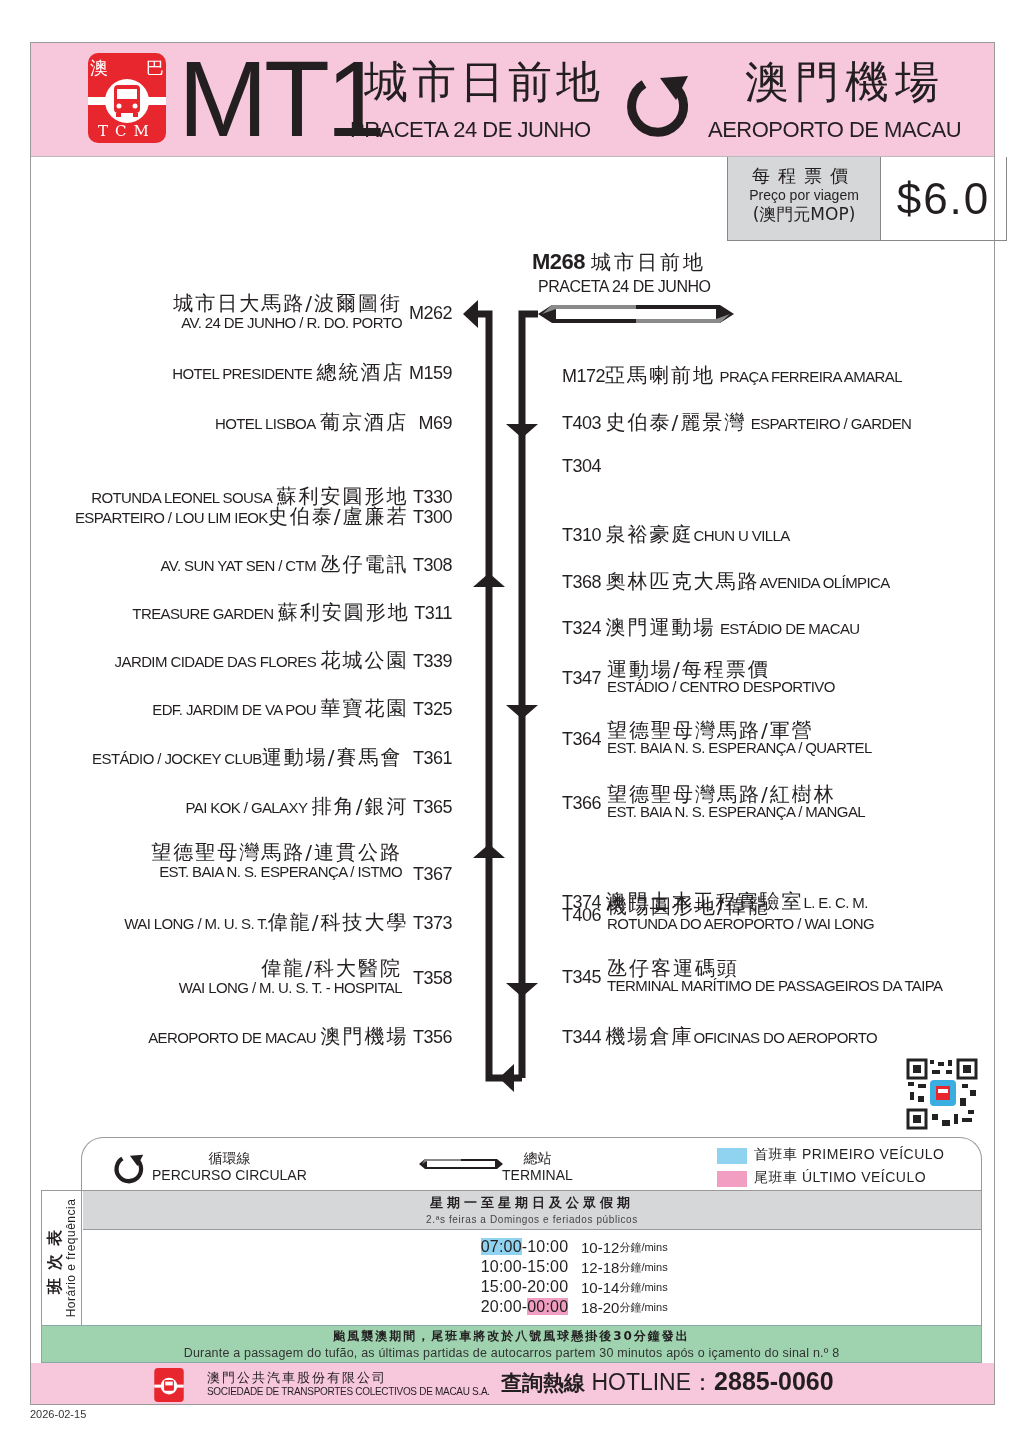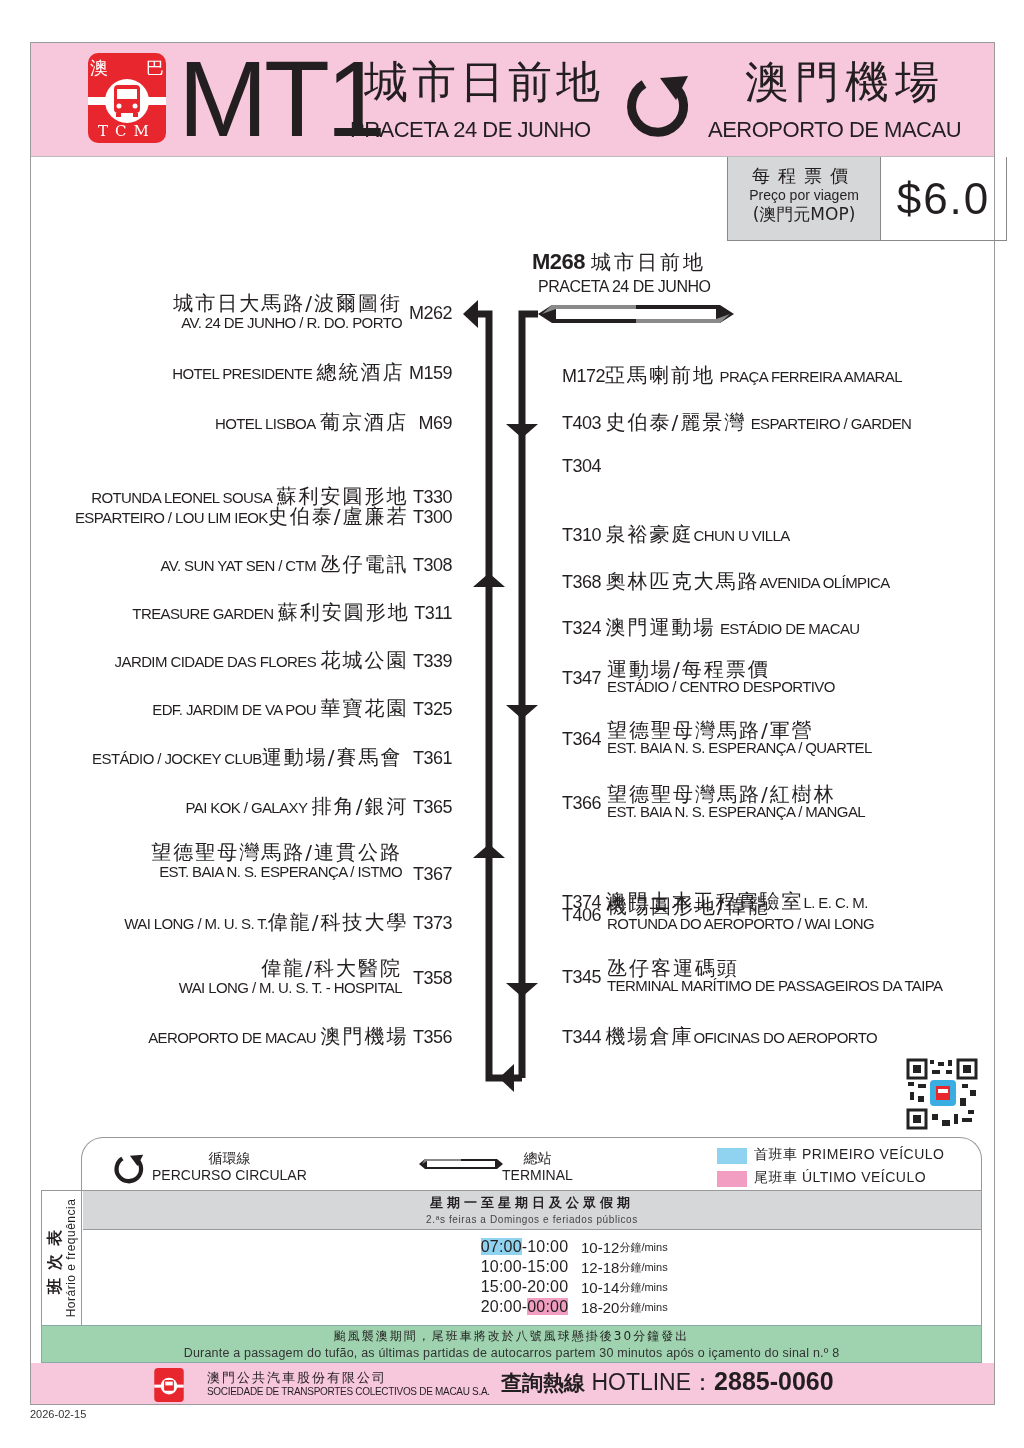--- a/index.html
+++ b/index.html
@@ -47,21 +47,21 @@
   .sched-head .z { font-family: "DejaVu Sans", sans-serif; font-weight: bold; font-size: 13px; letter-spacing: 4px; line-height: 17px; }
   .sched-head .p { font-size: 10px; letter-spacing: 0.6px; color: #444; line-height: 17px; }
   .sched-rows { position: absolute; left: 426px; top: 46px; text-align: center; }
   .srow { display: flex; align-items: center; height: 20px; }
   .srow .t { font-size: 16px; width: 113px; letter-spacing: 0.2px; }
   .srow .f { font-size: 15px; }
   .srow .u { font-size: 11px; }
   .hl-first { background: #8fd3f0; }
   .hl-last { background: #f29ec2; }
   .typhoon { position: absolute; left: 41px; top: 1325px; width: 941px; height: 38px; background: #9fd3b0; border: 1px solid #8aa; text-align: center; padding-top: 2px; }
-  .typhoon .z { font-family: "DejaVu Sans", sans-serif; font-weight: normal; font-size: 12px; letter-spacing: 2px; line-height: 17px; }
+  .typhoon .z { font-family: "DejaVu Sans", sans-serif; font-weight: bold; font-size: 12px; letter-spacing: 2px; line-height: 17px; }
   .typhoon .p { font-size: 12.5px; letter-spacing: 0.2px; line-height: 16px; color: #333; }
   .footer { position: absolute; left: 31px; top: 1363px; width: 963px; height: 41px; background: #f7c8dc; }
   .footer .logo-s { position: absolute; left: 122px; top: 5px; width: 32px; height: 34px; }
   .footer .co-z { position: absolute; left: 176px; top: 6px; font-family: "DejaVu Serif", serif; font-size: 13px; letter-spacing: 2px; }
   .footer .co-p { position: absolute; left: 176px; top: 23px; font-size: 10px; letter-spacing: -0.3px; }
   .footer .hot { position: absolute; left: 470px; top: 4px; font-size: 23px; white-space: nowrap; }
   .footer .hot .z { font-family: "DejaVu Sans", sans-serif; font-weight: bold; font-size: 21px; }
   .footer .hot .n { font-weight: bold; font-size: 25px; }
   .date { position: absolute; left: 30px; top: 1408px; font-size: 11px; color: #333; }
 </style>

